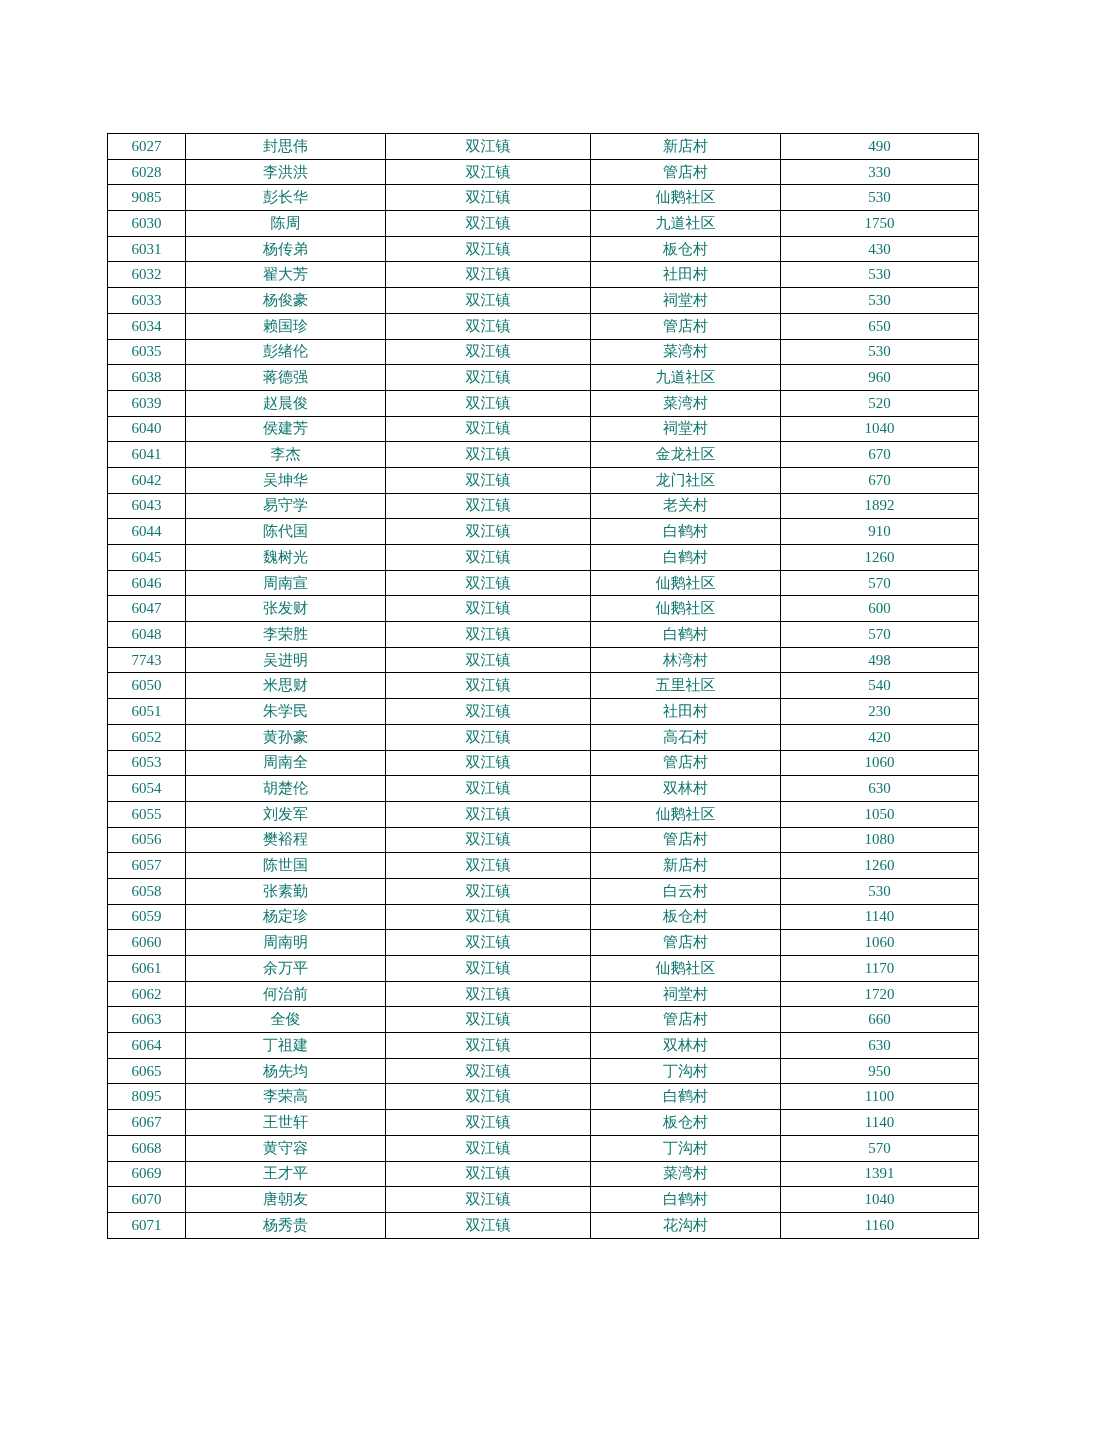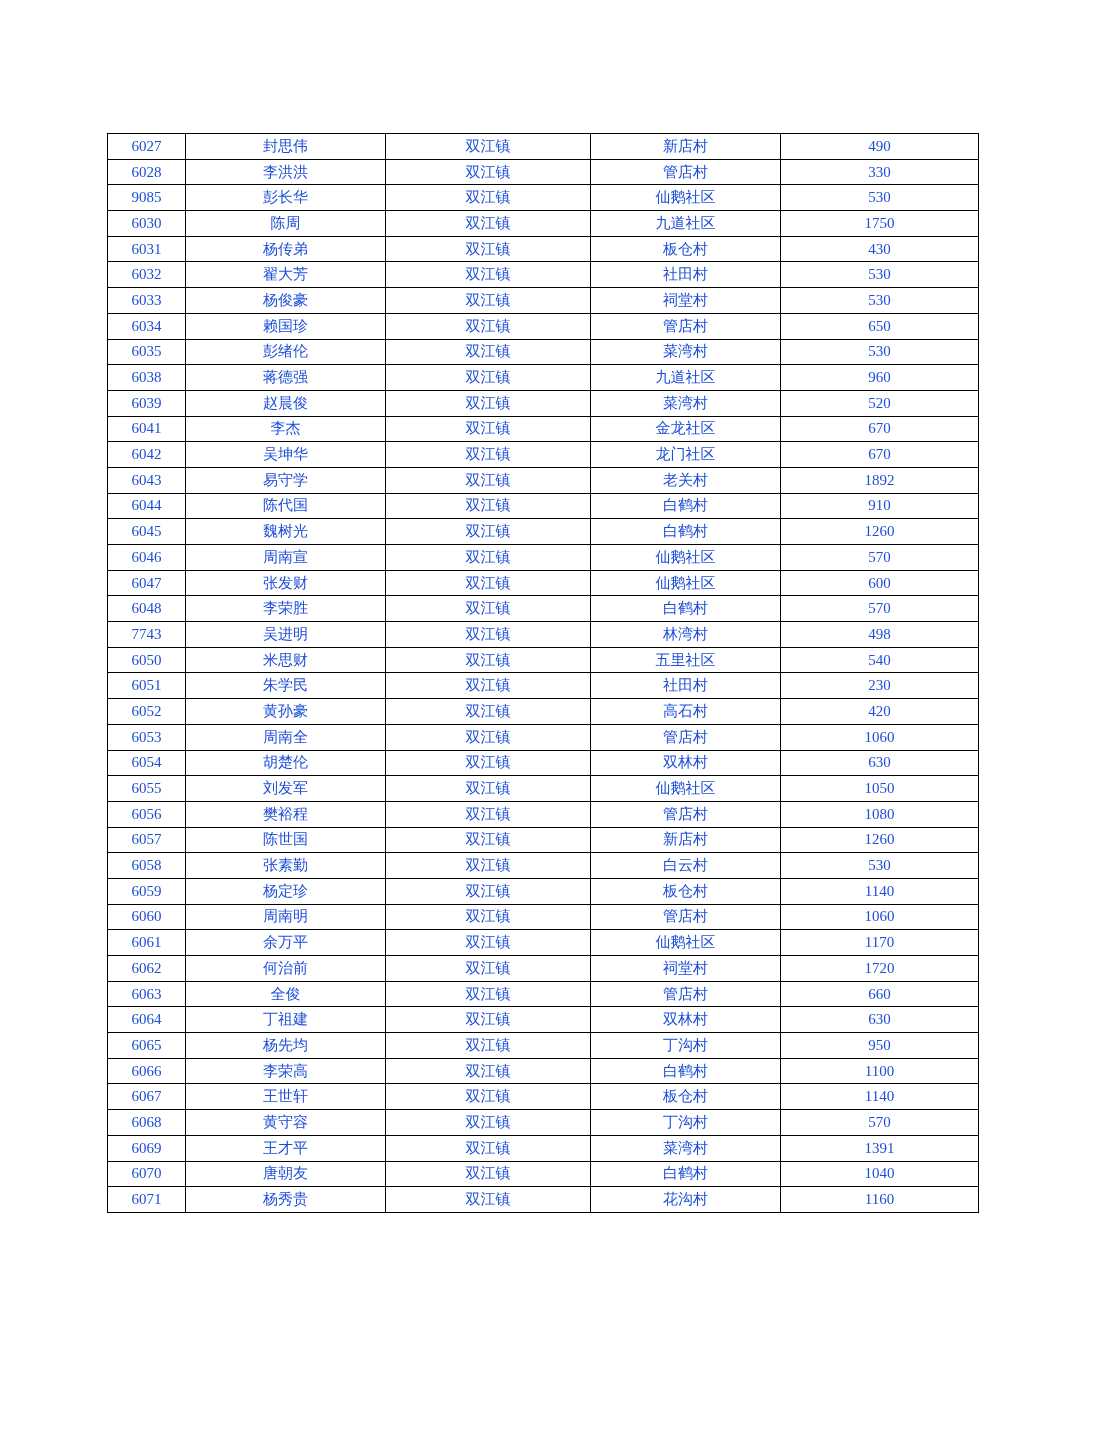--- a/index.html
+++ b/index.html
@@ -6,21 +6,21 @@
     margin: 0;
     padding: 0;
     background: #ffffff;
   }
   .page {
     position: relative;
     width: 1105px;
     height: 1429px;
     background: #ffffff;
     font-family: "Liberation Serif", serif;
-    color: #1d4ed8;
+    color: #0f766e;
   }
   table.data-table {
     position: absolute;
     left: 107px;
     top: 133px;
     width: 871px;
     border-collapse: collapse;
     table-layout: fixed;
   }
   table.data-table td {
@@ -119,20 +119,27 @@
           <td>960</td>
         </tr>
         <tr>
           <td>6039</td>
           <td>赵晨俊</td>
           <td>双江镇</td>
           <td>菜湾村</td>
           <td>520</td>
         </tr>
         <tr>
+          <td>6040</td>
+          <td>侯建芳</td>
+          <td>双江镇</td>
+          <td>祠堂村</td>
+          <td>1040</td>
+        </tr>
+        <tr>
           <td>6041</td>
           <td>李杰</td>
           <td>双江镇</td>
           <td>金龙社区</td>
           <td>670</td>
         </tr>
         <tr>
           <td>6042</td>
           <td>吴坤华</td>
           <td>双江镇</td>
@@ -294,21 +301,21 @@
           <td>630</td>
         </tr>
         <tr>
           <td>6065</td>
           <td>杨先均</td>
           <td>双江镇</td>
           <td>丁沟村</td>
           <td>950</td>
         </tr>
         <tr>
-          <td>6066</td>
+          <td>8095</td>
           <td>李荣高</td>
           <td>双江镇</td>
           <td>白鹤村</td>
           <td>1100</td>
         </tr>
         <tr>
           <td>6067</td>
           <td>王世轩</td>
           <td>双江镇</td>
           <td>板仓村</td>

